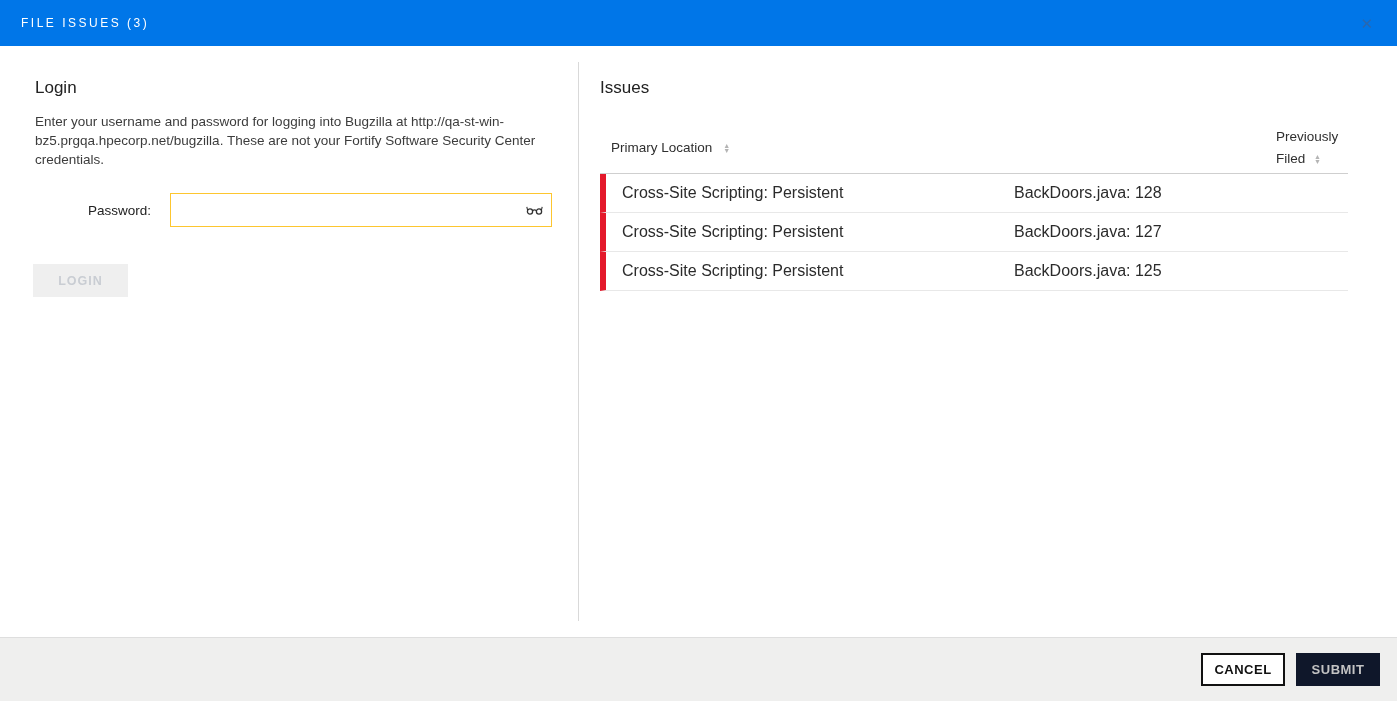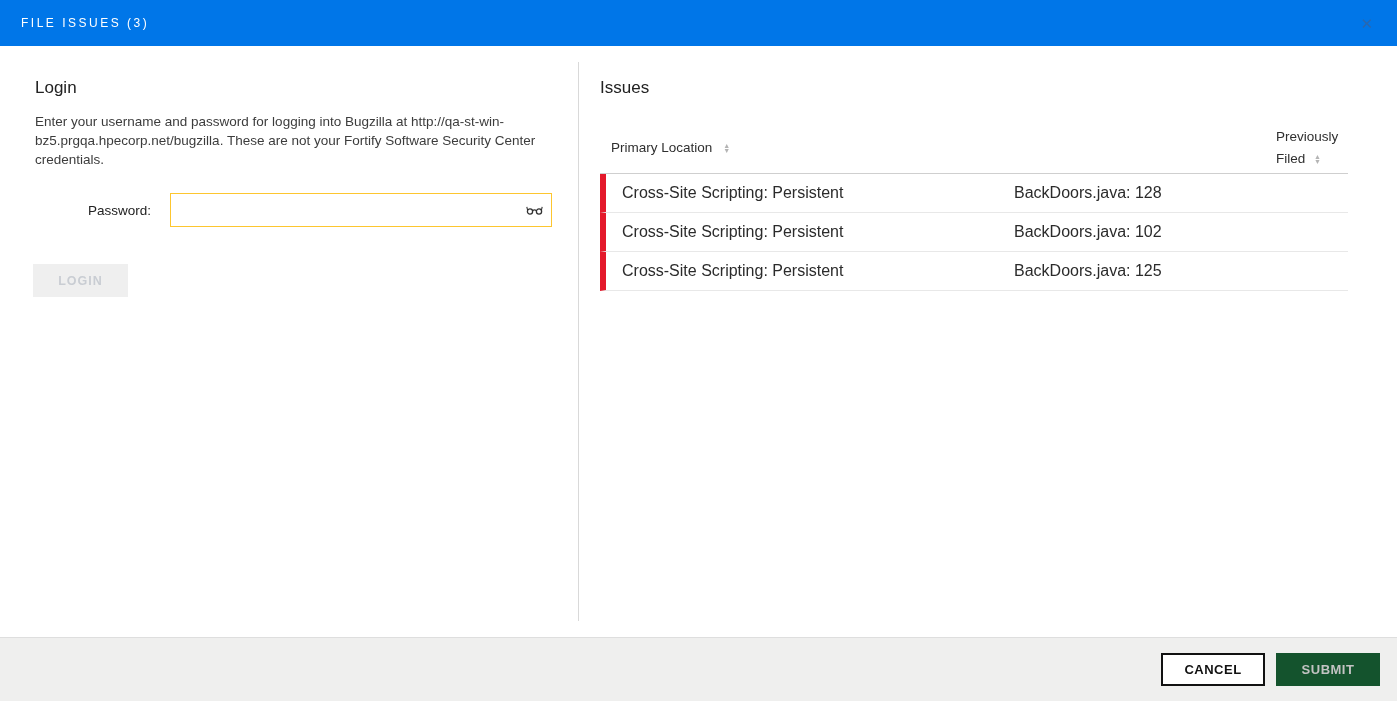--- a/index.html
+++ b/index.html
@@ -102,29 +102,29 @@
   .td-category{flex:0 0 392px;}
   .td-location{flex:0 0 262px;}
   .td-filed{margin-left:auto;width:72px;flex:0 0 72px;}
   
   .footer{
     height:64px;background:var(--footer-bg);border-top:1px solid #dedede;
     display:flex;align-items:center;justify-content:flex-end;
     padding-right:17px;gap:11px;
   }
   .btn{
-    width:104px;height:33px;font-size:13px;font-weight:bold;
+    width:84px;height:33px;font-size:13px;font-weight:bold;
     letter-spacing:0.5px;cursor:pointer;
     font-family:"Liberation Sans","DejaVu Sans",sans-serif;
   }
   .btn-cancel{
     background:#ffffff;border:2px solid #111;color:#111;
   }
   .btn-submit{
-    background:#14532d;border:none;color:#C3C3C3;cursor:default;
+    background:#0f172a;border:none;color:#C3C3C3;cursor:default;
   }
 </style>
 </head>
 <body>
 
 <div class="titlebar">
   <span class="title">FILE ISSUES (3)</span>
   <span class="close">✕</span>
 </div>
 
@@ -178,21 +178,21 @@
       </div>
 
       <div class="tbody">
         <div class="trow">
           <span class="td-category">Cross-Site Scripting: Persistent</span>
           <span class="td-location">BackDoors.java: 128</span>
           <span class="td-filed"></span>
         </div>
         <div class="trow">
           <span class="td-category">Cross-Site Scripting: Persistent</span>
-          <span class="td-location">BackDoors.java: 102</span>
+          <span class="td-location">BackDoors.java: 127</span>
           <span class="td-filed"></span>
         </div>
         <div class="trow">
           <span class="td-category">Cross-Site Scripting: Persistent</span>
           <span class="td-location">BackDoors.java: 125</span>
           <span class="td-filed"></span>
         </div>
       </div>
     </div>
   </div>

